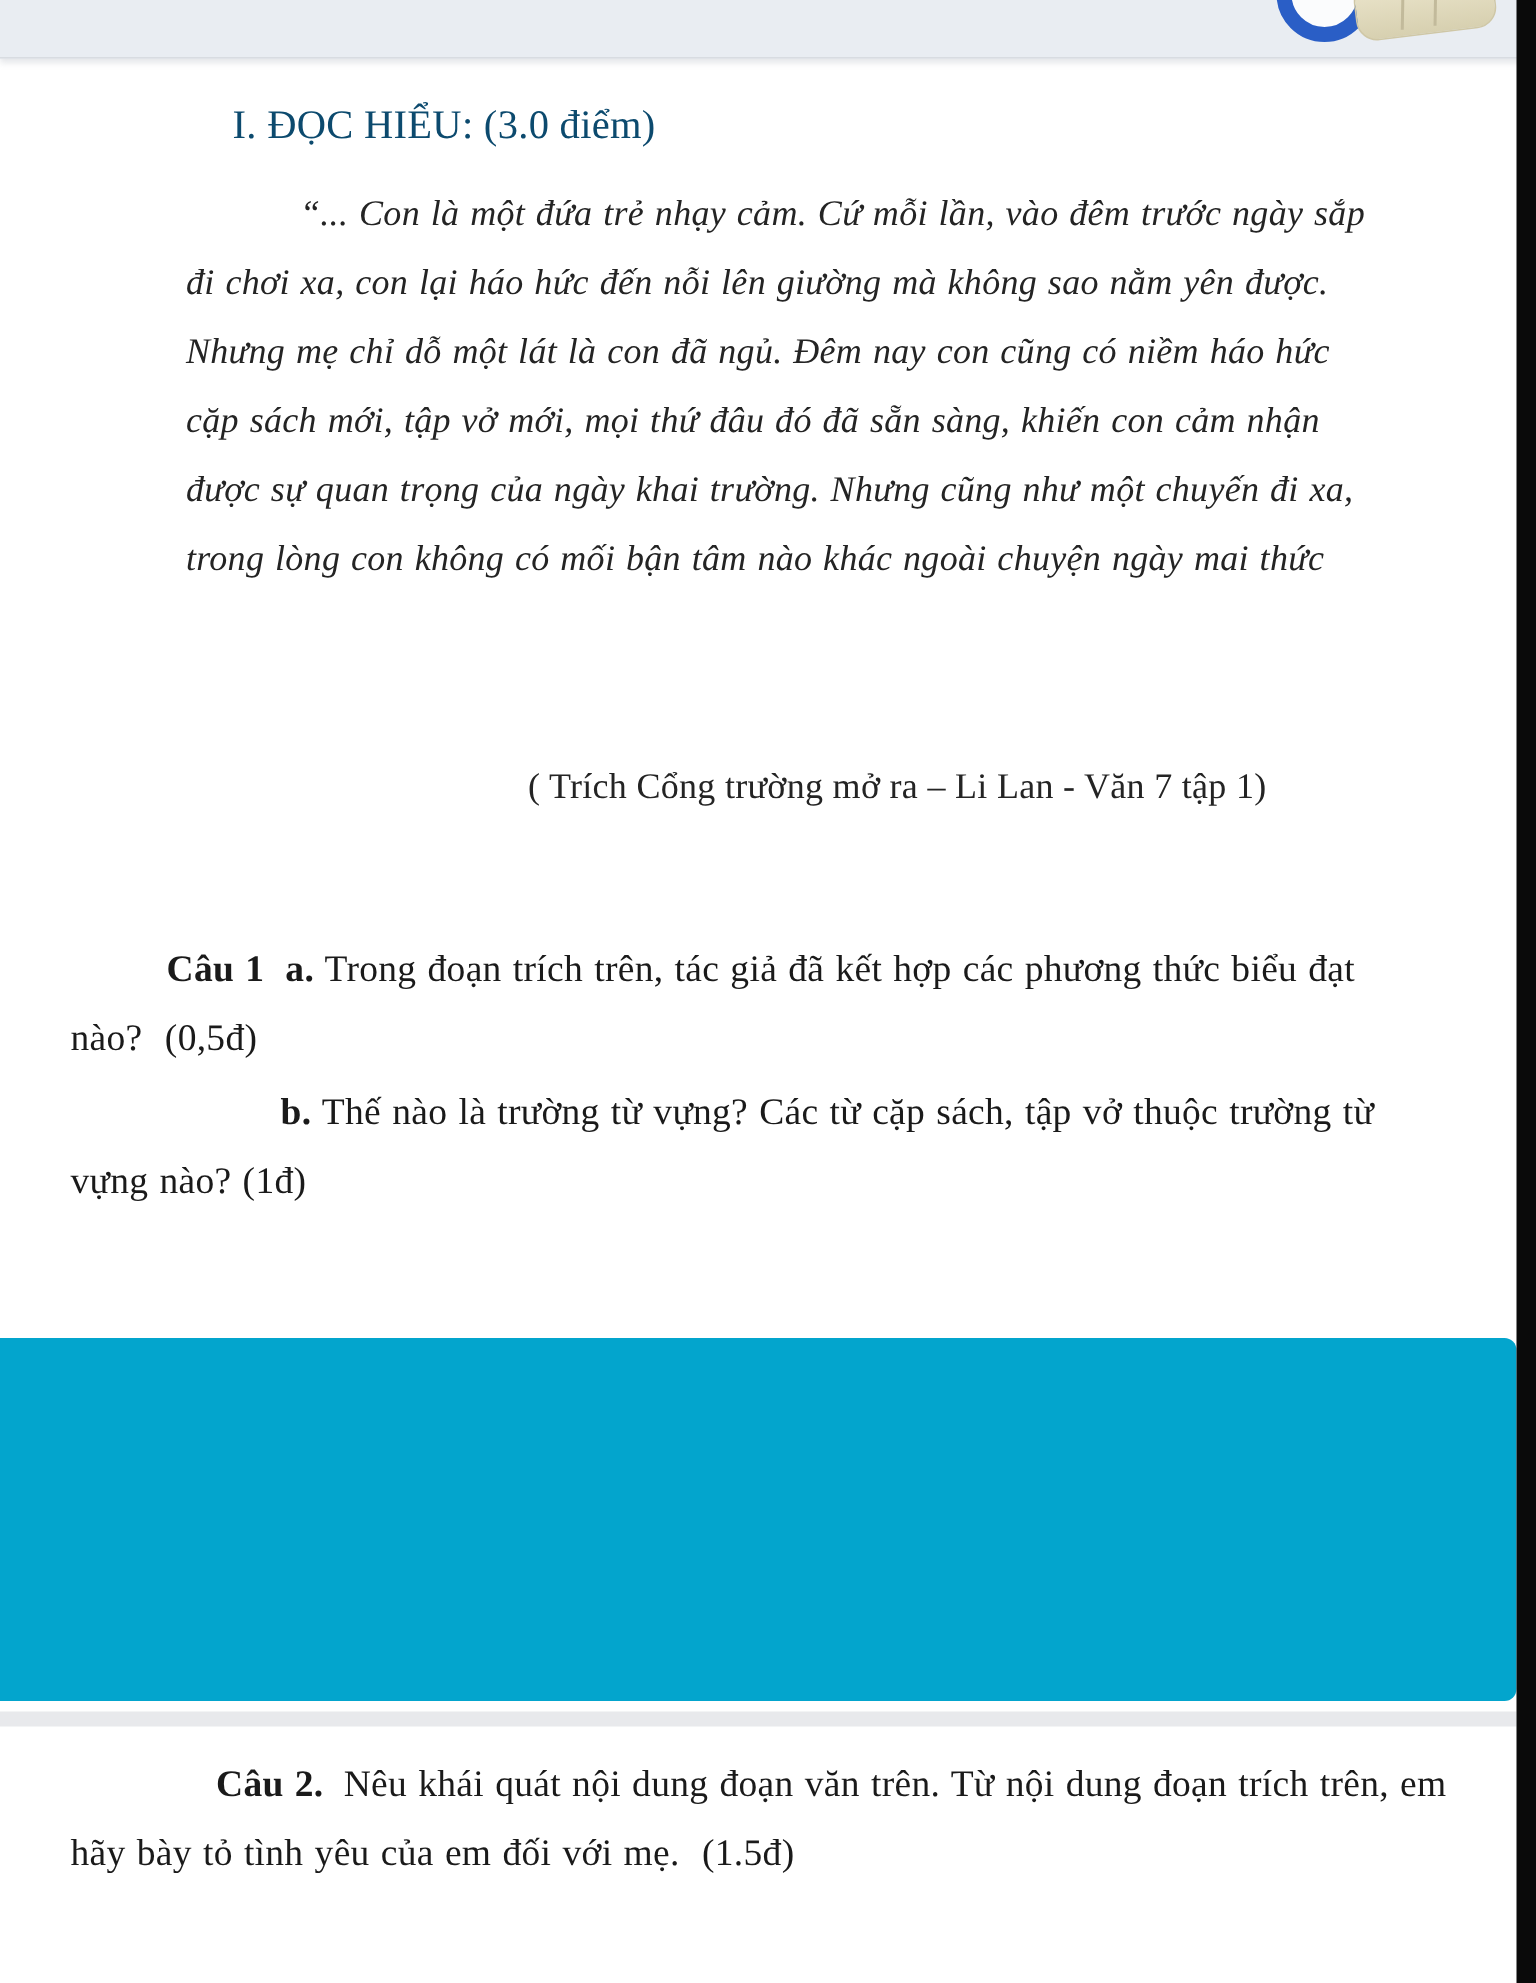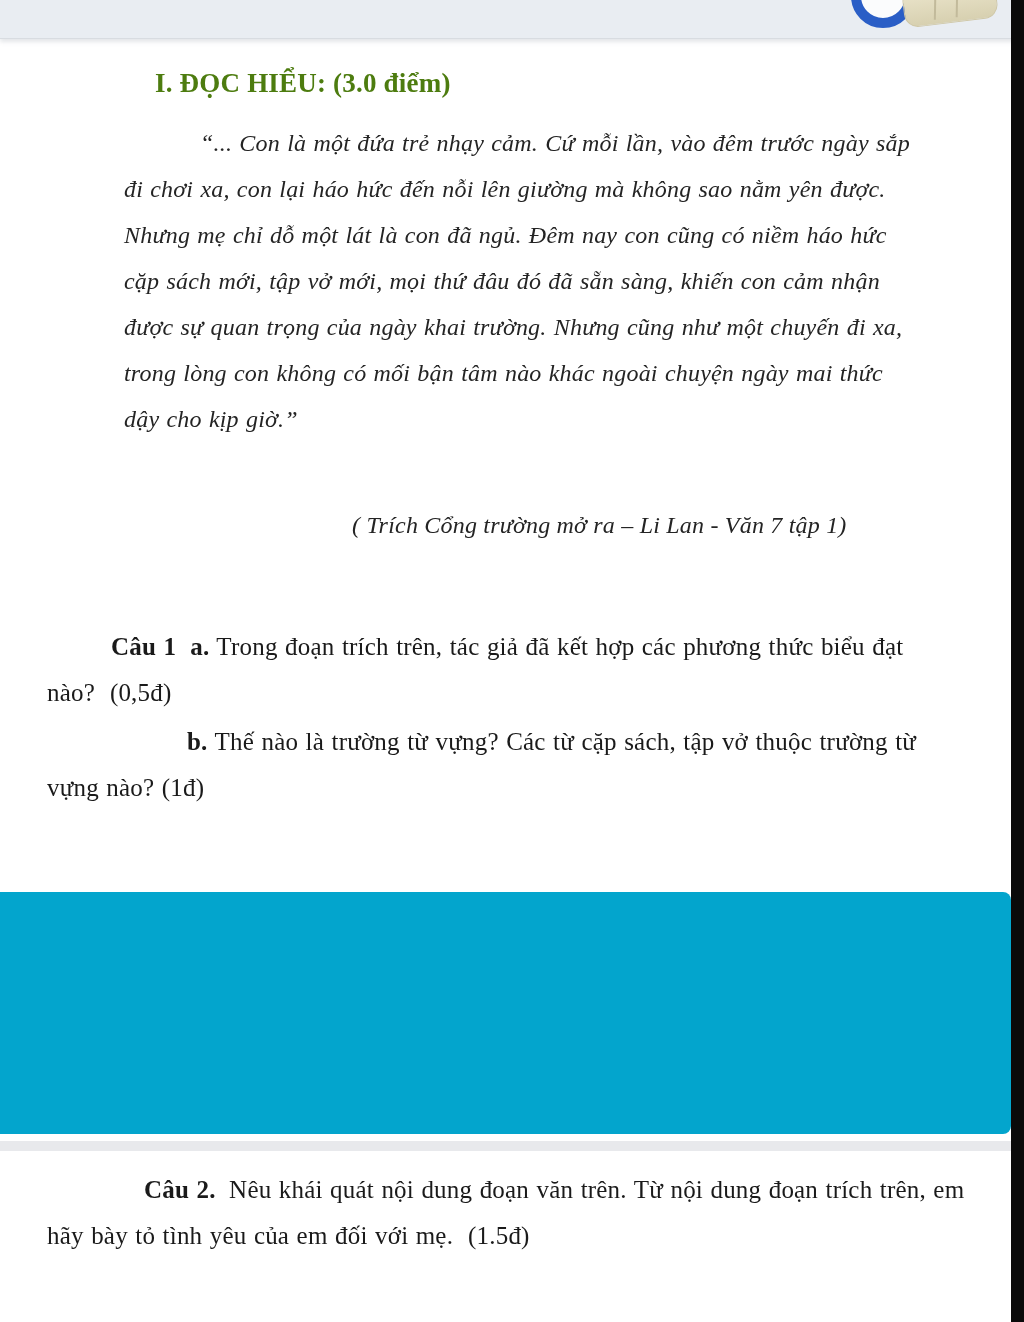--- a/index.html
+++ b/index.html
@@ -23,34 +23,34 @@
     background:linear-gradient(180deg,#ece6cd,#d7d0b0);
     border:1px solid #cfc7a6;border-radius:14px;transform:rotate(-7deg);
   }
   .logo-blob .seam{position:absolute;top:4px;width:2px;height:30px;background:#c2ba9b;transform:rotate(8deg);}
   .seam1{left:30px;} .seam2{left:52px;}
   
   .right-strip{position:absolute;left:1011px;top:0;width:13px;height:1322px;background:#0a0a0a;z-index:9;}
   
   .heading{
     position:absolute;left:155px;top:70px;
-    font-size:27px;line-height:27px;font-weight:bold;color:#4d7c0f;
+    font-size:27px;line-height:27px;font-weight:normal;color:#0c4a6e;
     white-space:nowrap;letter-spacing:.2px;
   }
   
   .passage{
     position:absolute;left:124px;top:120px;width:870px;
     font-size:24px;line-height:46px;font-style:italic;color:#242424;
     letter-spacing:.2px;word-spacing:1px;
   }
   .passage div{white-space:nowrap;}
   .passage div:first-child{text-indent:76px;}
   .citation{
     position:absolute;left:352px;top:510px;
-    font-size:24px;line-height:30px;font-style:italic;color:#242424;
+    font-size:24px;line-height:30px;color:#242424;
     white-space:nowrap;letter-spacing:.2px;
   }
   
   .q{
     position:absolute;left:47px;width:930px;
     font-size:25px;line-height:46px;color:#1a1a1a;
     white-space:pre;letter-spacing:.2px;word-spacing:1px;
   }
   .q .b{font-weight:bold;}
   .q .i{}
@@ -81,21 +81,20 @@
 
   <div class="heading">I. ĐỌC HIỂU: (3.0 điểm)</div>
 
   <div class="passage">
       <div>“... Con là một đứa trẻ nhạy cảm. Cứ mỗi lần, vào đêm trước ngày sắp</div>
       <div>đi chơi xa, con lại háo hức đến nỗi lên giường mà không sao nằm yên được.</div>
       <div>Nhưng mẹ chỉ dỗ một lát là con đã ngủ. Đêm nay con cũng có niềm háo hức</div>
       <div>cặp sách mới, tập vở mới, mọi thứ đâu đó đã sẵn sàng, khiến con cảm nhận</div>
       <div>được sự quan trọng của ngày khai trường. Nhưng cũng như một chuyến đi xa,</div>
       <div>trong lòng con không có mối bận tâm nào khác ngoài chuyện ngày mai thức</div>
-      <div>dậy cho kịp giờ.”</div>
     </div>
 
   <div class="citation">( Trích Cổng trường mở ra – Li Lan - Văn 7 tập 1)</div>
 
   <div class="q q1a"><span class="b">Câu 1</span><span class="b sub">a.</span><span> Trong đoạn trích trên, tác giả đã kết hợp các phương thức biểu đạt</span><br><span>nào?  (0,5đ)</span></div>
 
   <div class="q q1b"><span class="b">b.</span><span> Thế nào là trường từ vựng? Các từ </span><span class="i">cặp sách</span><span>, </span><span class="i">tập vở</span><span> thuộc trường từ</span><br><span>vựng nào? (1đ)</span></div>
 
   <div class="teal-band">
     

